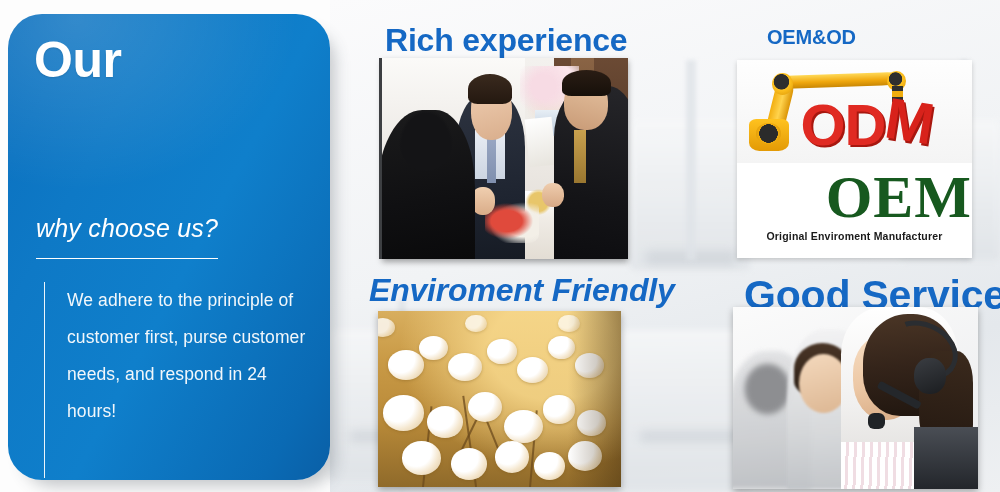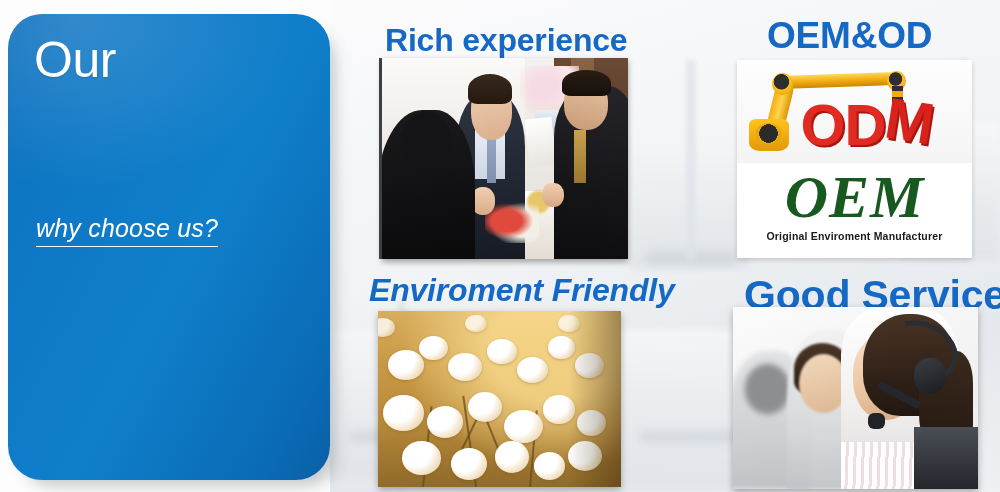--- a/index.html
+++ b/index.html
@@ -27,48 +27,48 @@
     position:absolute;left:8px;top:14px;width:322px;height:466px;
     border-radius:34px;
     background:linear-gradient(118deg,#0a6fbe 0%,#0e79c6 28%,#0f7fcb 55%,#0a6ab4 88%,#0a5fa6 100%);
     box-shadow:10px 12px 16px -6px rgba(60,70,80,.30);
     overflow:hidden;
   }
   .card .sheen{position:absolute;left:-40px;top:-60px;width:360px;height:260px;
     background:radial-gradient(ellipse at 30% 25%, rgba(255,255,255,.16), rgba(255,255,255,0) 62%);}
   .title{
     position:absolute;left:26px;top:18px;width:290px;
-    color:#fff;font-weight:normal;font-size:50px;line-height:56px;
+    color:#fff;font-weight:bold;font-size:50px;line-height:56px;
     letter-spacing:-0.5px;
     text-shadow:0 1px 2px rgba(0,0,0,.12);
   }
   .title .l2{display:block;}
   .subtitle{
     position:absolute;left:28px;top:200px;
     color:#ffffff;font-style:italic;font-size:25px;
-    border-bottom:1.6px solid #ffffff;padding-bottom:3px;
+    border-bottom:1.6px solid #ffffff;padding-bottom:15px;
     letter-spacing:.2px;
   }
   .bodywrap{
     position:absolute;left:36px;top:268px;width:262px;height:196px;
     border-left:1.6px solid rgba(255,255,255,.92);
     padding-left:22px;box-sizing:border-box;
   }
   .bodytext{
     color:#f2f7fb;font-size:17.5px;line-height:37px;
     letter-spacing:.1px;
   }
 
   
   .hd{
     position:absolute;font-weight:bold;color:#1568c4;
     white-space:nowrap;letter-spacing:-.2px;
   }
   .hd-rich{left:385px;top:22px;font-size:32px;}
-  .hd-oem{left:767px;top:15px;font-size:37px;}
+  .hd-oem{left:767px;top:26px;font-size:20px;}
   .hd-env{left:369px;top:272px;font-size:32px;font-style:italic;}
   .hd-svc{left:744px;top:272px;font-size:41px;}
 
   
   .photo{position:absolute;overflow:hidden;background:#fff;}
   .ph-meet{left:382px;top:58px;width:246px;height:201px;
     box-shadow:-3px 0 0 0 #3d3f42, 0 3px 6px rgba(0,0,0,.35);}
   .ph-odm{left:737px;top:60px;width:235px;height:198px;box-shadow:0 2px 5px rgba(0,0,0,.18);}
   .ph-cot{left:378px;top:311px;width:243px;height:176px;box-shadow:0 3px 7px rgba(0,0,0,.30);}
   .ph-svc{left:733px;top:307px;width:245px;height:182px;box-shadow:0 3px 7px rgba(0,0,0,.30);}
@@ -152,23 +152,23 @@
   .odm .joint2{position:absolute;left:64%;top:5.5%;width:8%;height:10%;
      background:radial-gradient(circle at 45% 40%, #2e2e2e 0 40%, #ffc21f 44%, #d99405 100%);
      border-radius:50%;}
   .odm .grip{position:absolute;left:66%;top:13%;width:4.5%;height:13%;
      background:repeating-linear-gradient(180deg,#2f2f2f 0 22%,#f0ad0e 22% 44%);}
   .odm .odm-txt{position:absolute;left:27%;top:18%;width:70%;
      font-family:"Liberation Sans", sans-serif;font-weight:bold;font-size:58px;
      line-height:58px;color:#e02a22;letter-spacing:-1px;
      text-shadow:2px 2px 0 #a8170f;}
   .odm .odm-txt .m{display:inline-block;transform:rotate(9deg) translateY(-4px);color:#d8221b;}
-  .odm .oem-txt{position:absolute;left:0;top:54%;width:100%;text-align:center;
+  .odm .oem-txt{position:absolute;left:0;top:54%;width:100%;text-align:right;
      font-family:"Liberation Serif", serif;font-weight:bold;font-size:60px;line-height:60px;
-     color:#17591f;letter-spacing:1px;font-style:italic;}
+     color:#17591f;letter-spacing:1px;}
   .odm .oem-sub{position:absolute;left:0;top:86%;width:100%;text-align:center;
      font-family:"Liberation Sans", sans-serif;font-weight:bold;font-size:10.5px;
      color:#1a1a1a;letter-spacing:.2px;}
 
   
   .cot{position:absolute;inset:0;
      background:linear-gradient(180deg,#d8ae5e 0%,#c99a46 28%,#b98a39 62%,#8f6a2a 100%);}
   .cot .glow{position:absolute;inset:0;
      background:radial-gradient(ellipse at 72% 22%, rgba(255,226,150,.75) 0 26%, rgba(255,210,120,0) 62%);}
   .cot .boll{position:absolute;border-radius:50%;
@@ -239,20 +239,23 @@
 
   <div class="card">
     <div class="sheen"></div>
 
     <div class="title">
       <span>Our</span>
     </div>
 
     <div class="subtitle">why choose us?</div>
 
+    <div class="bodywrap">
+      <div class="bodytext">We adhere to the principle of customer first, purse customer needs, and respond in 24 hours!</div>
+    </div>
   </div>
 
   <div class="hd hd-rich">Rich experience</div>
   <div class="hd hd-oem">OEM&amp;OD</div>
   <div class="hd hd-env">Enviroment Friendly</div>
   <div class="hd hd-svc">Good Service</div>
 
   <div class="photo ph-meet">
     <div class="meet">
       <div class="wallpanel"></div>

